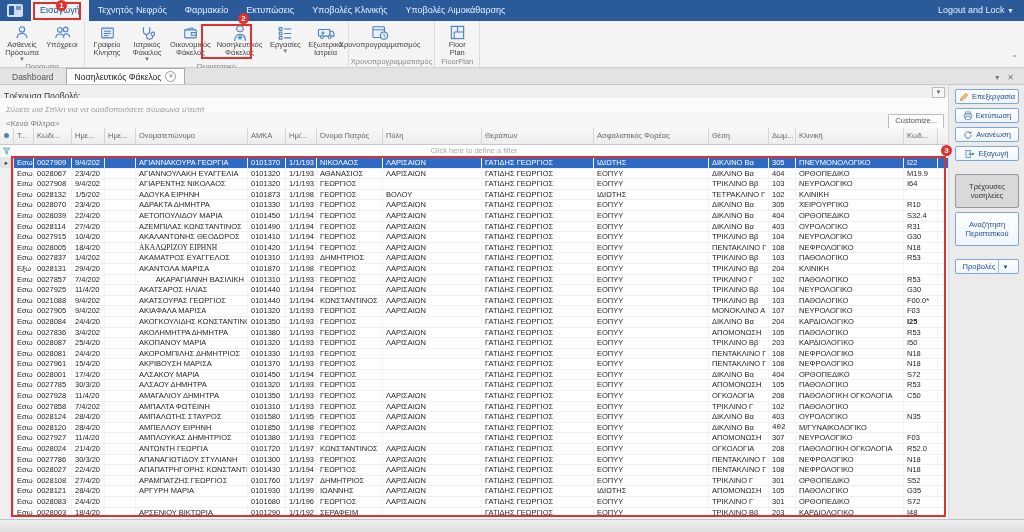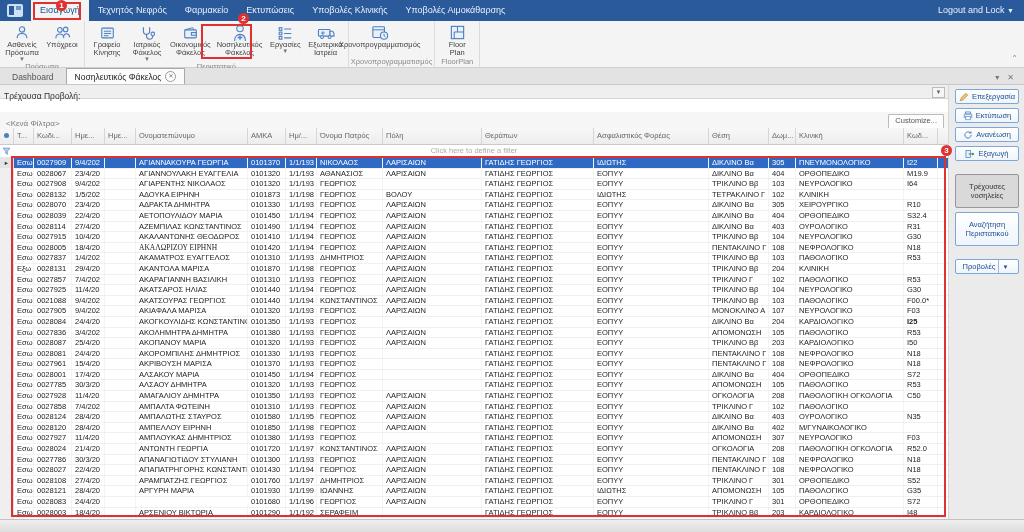--- a/index.html
+++ b/index.html
@@ -255,20 +255,23 @@
     <span>▾</span>
     <span>✕</span>
   </div>
 </div>
 
 <div class="main">
   <div class="viewrow">
     <span class="vlabel">Τρέχουσα Προβολή:</span>
     <span class="vdrop">▼</span>
   </div>
+  <div class="groupby">
+    <span>Σύρετε μια Στήλη για να ομαδοποιήσετε σύμφωνα μ'αυτή</span>
+  </div>
   <div class="filterbar">
     <span class="fempty">&lt;Κενά Φίλτρα&gt;</span>
     <span class="customize">Customize...</span>
   </div>
 
   <div class="grid">
     <div class="ghead" id="ghead">
         <div class="hc" style="width: 14px;">
           <div class="selcolicon"></div>
         </div>
@@ -494,21 +497,21 @@
           <div class="c" style="width: 27px;">204</div>
           <div class="c" style="width: 108px;">ΚΛΙΝΙΚΗ</div>
           <div class="c" style="width: 34px;"></div>
         </div>
         <div class="grow">
           <div class="c ind" style="width: 14px;"></div>
           <div class="c" style="width: 20px;">Εσω</div>
           <div class="c" style="width: 38px;">0027857</div>
           <div class="c" style="width: 33px;">7/4/202</div>
           <div class="c" style="width: 31px;"></div>
-          <div class="c" style="width: 112px;">ΑΚΑΡΑΓΙΑΝΝΗ ΒΑΣΙΛΙΚΗ</div>
+          <div class="c" style="width: 112px; text-align: right;">ΑΚΑΡΑΓΙΑΝΝΗ ΒΑΣΙΛΙΚΗ</div>
           <div class="c" style="width: 38px;">0101310</div>
           <div class="c" style="width: 31px;">1/1/193</div>
           <div class="c" style="width: 66px;">ΓΕΩΡΓΙΟΣ</div>
           <div class="c" style="width: 99px;">ΛΑΡΙΣΑΙΩΝ</div>
           <div class="c" style="width: 112px;">ΓΑΤΙΔΗΣ ΓΕΩΡΓΙΟΣ</div>
           <div class="c" style="width: 115px;">ΕΟΠΥΥ</div>
           <div class="c" style="width: 60px;">ΤΡΙΚΛΙΝΟ Γ</div>
           <div class="c" style="width: 27px;">102</div>
           <div class="c" style="width: 108px;">ΠΑΘΟΛΟΓΙΚΟ</div>
           <div class="c" style="width: 34px;">R53</div>
@@ -754,21 +757,21 @@
           <div class="c" style="width: 33px;">28/4/20</div>
           <div class="c" style="width: 31px;"></div>
           <div class="c" style="width: 112px;">ΑΜΠΕΛΛΟΥ ΕΙΡΗΝΗ</div>
           <div class="c" style="width: 38px;">0101850</div>
           <div class="c" style="width: 31px;">1/1/198</div>
           <div class="c" style="width: 66px;">ΓΕΩΡΓΙΟΣ</div>
           <div class="c" style="width: 99px;">ΛΑΡΙΣΑΙΩΝ</div>
           <div class="c" style="width: 112px;">ΓΑΤΙΔΗΣ ΓΕΩΡΓΙΟΣ</div>
           <div class="c" style="width: 115px;">ΕΟΠΥΥ</div>
           <div class="c" style="width: 60px;">ΔΙΚΛΙΝΟ Βα</div>
-          <div class="c" style="width: 27px;">402</div>
+          <div class="c" style="width: 27px; font-family: Liberation Mono, monospace;">402</div>
           <div class="c" style="width: 108px;">Μ/ΓΥΝΑΙΚΟΛΟΓΙΚΟ</div>
           <div class="c" style="width: 34px;"></div>
         </div>
         <div class="grow">
           <div class="c ind" style="width: 14px;"></div>
           <div class="c" style="width: 20px;">Εσω</div>
           <div class="c" style="width: 38px;">0027927</div>
           <div class="c" style="width: 33px;">11/4/20</div>
           <div class="c" style="width: 31px;"></div>
           <div class="c" style="width: 112px;">ΑΜΠΛΟΥΚΑΣ ΔΗΜΗΤΡΙΟΣ</div>

